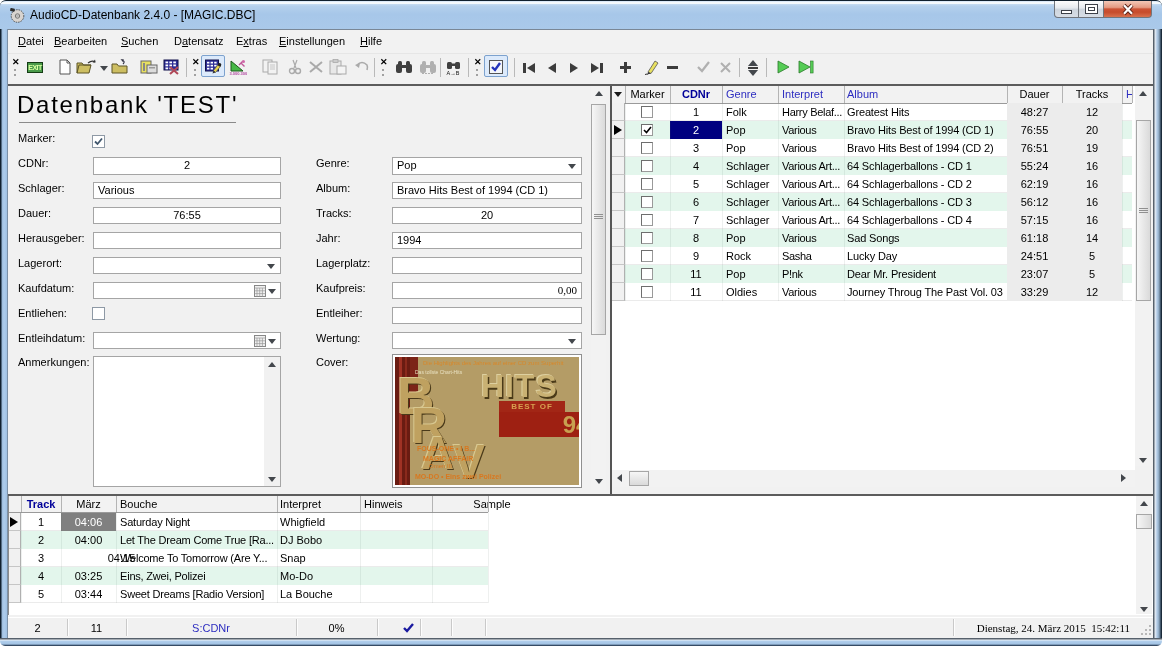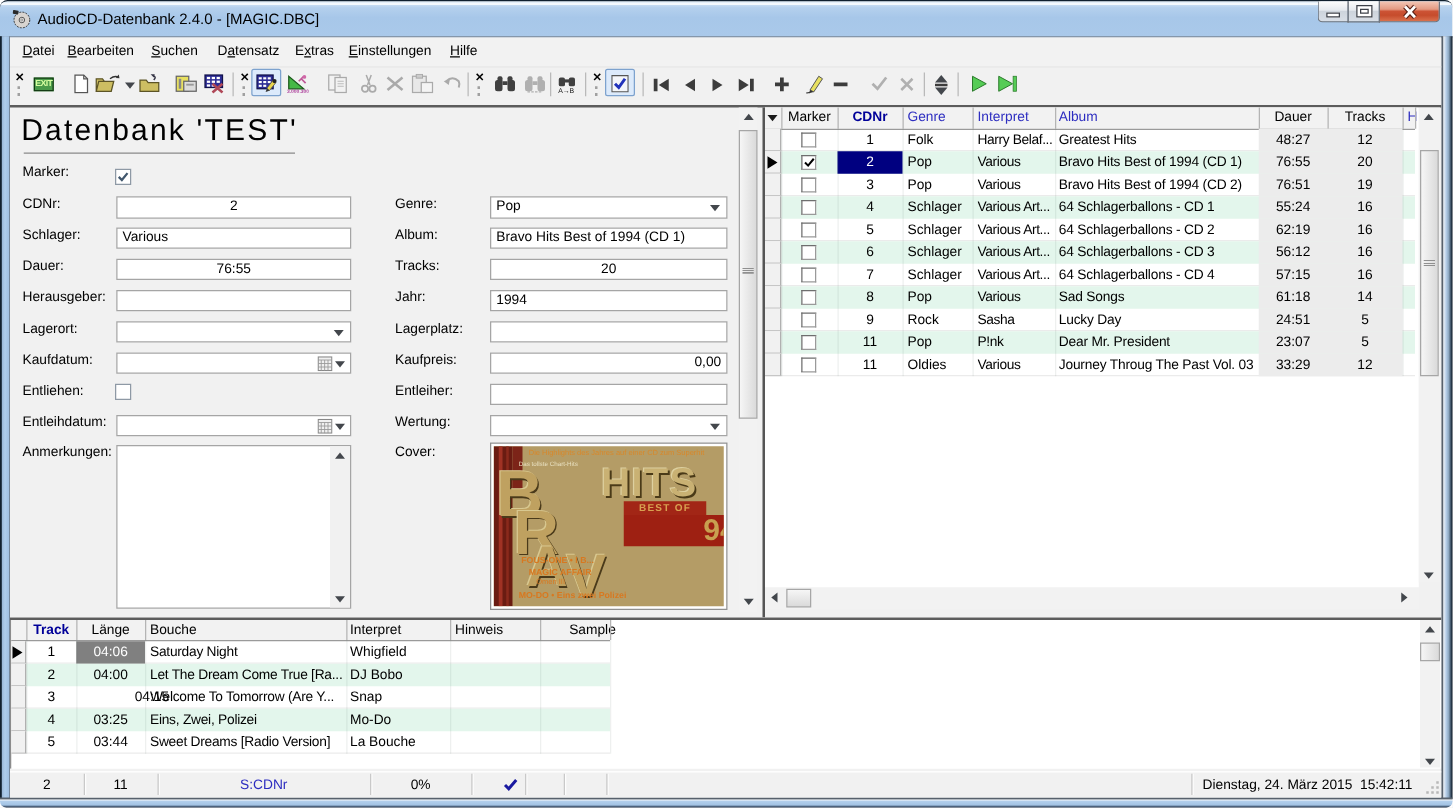--- a/index.html
+++ b/index.html
@@ -17,21 +17,21 @@
 .wbtn{top:1px;height:17px;box-sizing:border-box;border:1px solid #70757c;border-top:none;background:linear-gradient(#fdfdfd,#e5e9ee 45%,#cdd4dc 50%,#d8dee6);}
 #btn-close{background:linear-gradient(#f3c7b6,#e49a82 40%,#cc5335 50%,#c64c2c 70%,#d9714e);}
 #menubar{left:8px;top:30px;width:1145px;height:23px;background:#f2f2f2;}
 .mi{position:absolute;top:5px;}
 .mi u{text-decoration:underline;}
 #toolbar{left:8px;top:53px;width:1145px;height:31px;background:#f1f1f1;border-top:1px solid #e6e6e6;box-sizing:border-box;}
 #main{left:8px;top:84px;width:1145px;height:410px;background:#f1f1f1;border-top:2px solid #5c5c5c;box-sizing:border-box;}
 .lbl{position:absolute;color:#000;}
 .tb{position:absolute;background:#fff;border:1px solid #a5a5a5;box-sizing:border-box;line-height:15px;padding:0 4px;font-size:11px;}
 .ctr{text-align:center;}
-.rgt{text-align:right;}
+.rgt{text-align:right;font-family:Liberation Serif, serif;}
 .cb{position:absolute;width:13px;height:13px;background:#fff;border:1px solid #8e99a5;box-sizing:border-box;}
 .sbtrack{position:absolute;background:#f2f2f2;}
 .sbthumb{position:absolute;background:linear-gradient(90deg,#f6f6f6,#dadada);border:1px solid #a6a6a6;box-sizing:border-box;}
 .sbthumb.h{background:linear-gradient(#f6f6f6,#dadada);}
 .arr{position:absolute;width:0;height:0;}
 .arr.up{border-left:4px solid transparent;border-right:4px solid transparent;border-bottom:5px solid #43474c;}
 .arr.dn{border-left:4px solid transparent;border-right:4px solid transparent;border-top:5px solid #43474c;}
 .arr.lf{border-top:4px solid transparent;border-bottom:4px solid transparent;border-right:5px solid #43474c;}
 .arr.rt{border-top:4px solid transparent;border-bottom:4px solid transparent;border-left:5px solid #43474c;}
 .navy{color:#000099;}
@@ -467,25 +467,25 @@
 <div class="abs" style="left:1139px;top:208px;width:9px;height:5px;background-image:repeating-linear-gradient(#909090 0 1px,transparent 1px 2px);"></div>
 <div class="abs arr dn" style="left:1139px;top:458px;"></div>
 <div class="sbtrack" style="left:612px;top:470px;width:523px;height:17px;"></div>
 <div class="abs arr lf" style="left:617px;top:474px;"></div>
 <div class="sbthumb h" style="left:629px;top:471px;width:20px;height:15px;"></div>
 <div class="abs arr rt" style="left:1121px;top:474px;"></div>
 <div class="abs" style="left:8px;top:494px;width:1145px;height:121px;background:#fff;border-top:2px solid #5c5c5c;box-sizing:border-box;"></div>
 <div class="abs" style="left:8px;top:496px;width:1px;height:119px;background:#8c8c8c;"></div>
 <div class="abs" style="left:9px;top:496px;width:479px;height:16px;background:#f2f2f2;"></div>
 <div class="cell ctr navy bold" style="left:21px;top:496px;width:40px;line-height:16px;">Track</div>
-<div class="cell ctr" style="left:61px;top:496px;width:55px;line-height:16px;">Länge</div>
+<div class="cell ctr" style="left:61px;top:496px;width:55px;line-height:16px;">März</div>
 <div class="cell" style="left:120px;top:496px;width:150px;line-height:16px;">Bouche</div>
 <div class="cell" style="left:280px;top:496px;width:76px;line-height:16px;">Interpret</div>
 <div class="cell" style="left:364px;top:496px;width:64px;line-height:16px;">Hinweis</div>
-<div class="cell ctr" style="left:446px;top:496px;width:56px;line-height:16px;">Sample</div>
+<div class="cell ctr" style="left:432px;top:496px;width:56px;line-height:16px;padding-left:32px;">Sample</div>
 <div class="vline" style="left:21px;top:496px;height:16px;"></div>
 <div class="vline" style="left:61px;top:496px;height:16px;"></div>
 <div class="vline" style="left:116px;top:496px;height:16px;"></div>
 <div class="vline" style="left:277px;top:496px;height:16px;"></div>
 <div class="vline" style="left:360px;top:496px;height:16px;"></div>
 <div class="vline" style="left:432px;top:496px;height:16px;"></div>
 <div class="vline" style="left:488px;top:496px;height:16px;"></div>
 <div class="hline" style="left:9px;top:512px;width:479px;"></div>
 <div class="abs" style="left:21px;top:530px;width:467px;height:1px;background:#ebebeb;"></div>
 <div class="abs" style="left:9px;top:513px;width:12px;height:18px;background:#f1f1f1;border-right:1px solid #b0b0b0;border-bottom:1px solid #c6c6c6;box-sizing:border-box;"></div>

